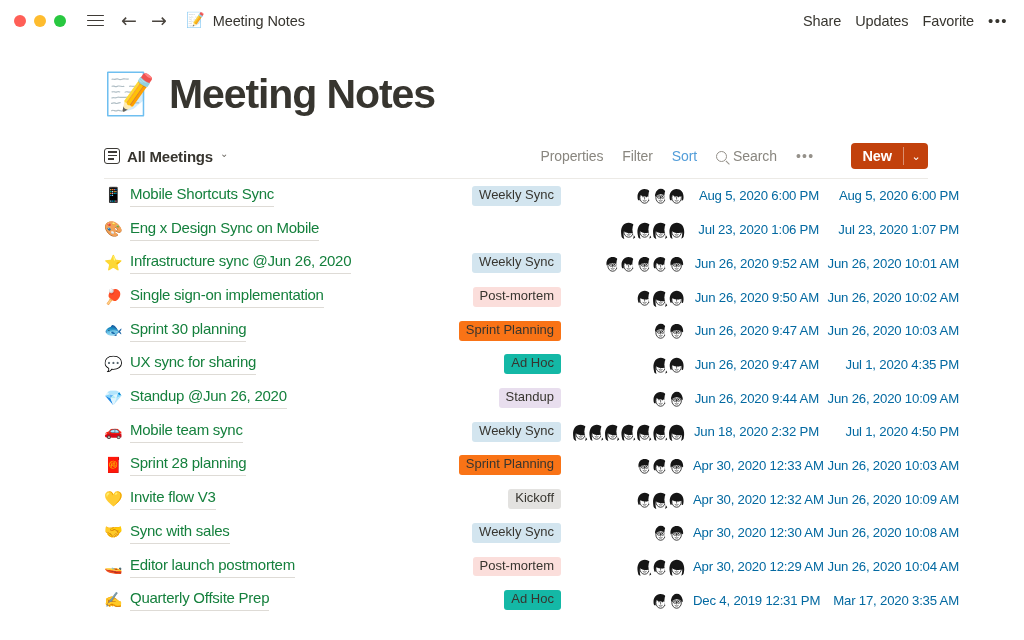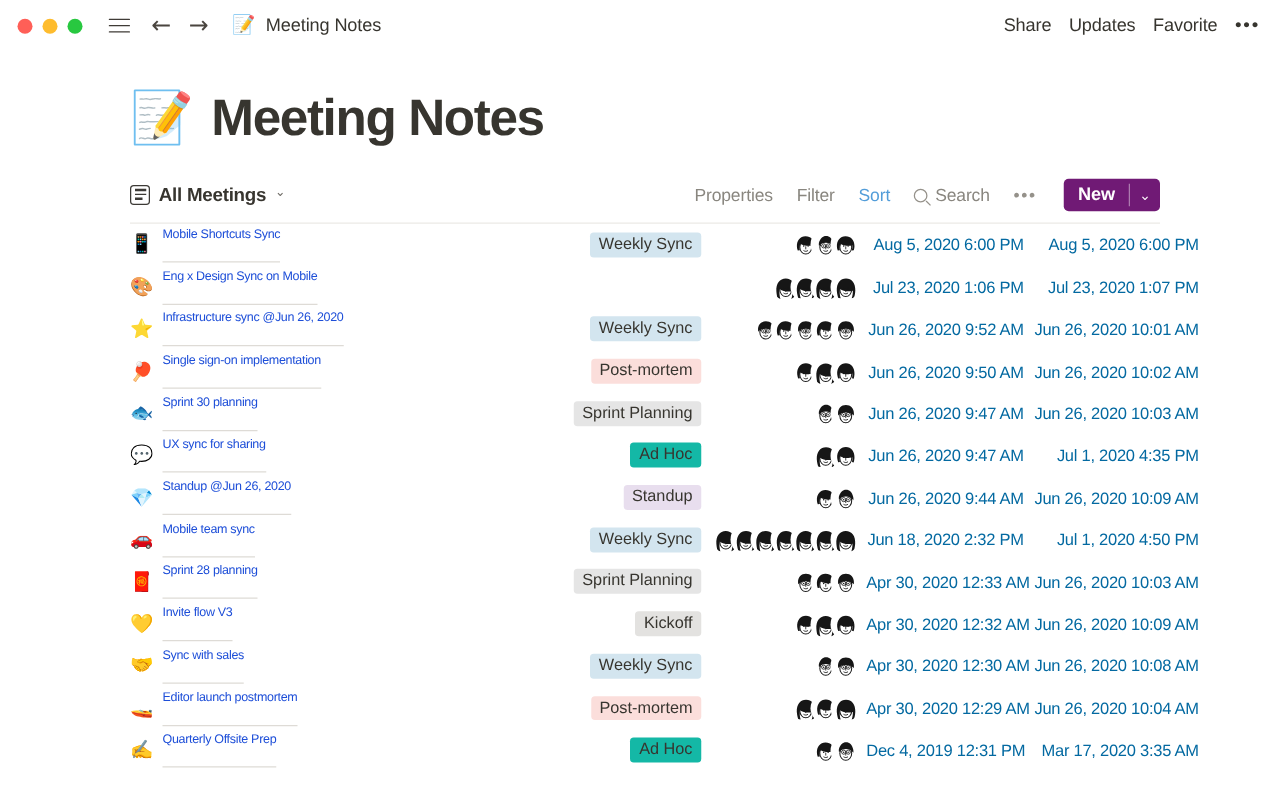--- a/index.html
+++ b/index.html
@@ -91,21 +91,21 @@
     width: 11px; height: 11px; border: 1.4px solid #95918a; border-radius: 50%;
     position: relative; display:block;
   }
   .mag::after {
     content: ""; position: absolute; right: -3.5px; bottom: -2.5px;
     width: 5px; height: 1.4px; background: #95918a; transform: rotate(45deg);
   }
   .va-dots { color: #95918a; font-size: 14px; letter-spacing: 1.3px; }
   .new-btn {
     display: flex; align-items: stretch; height: 26px;
-    background: #701a75; border-radius: 4px; overflow: hidden; margin-left: 3px;
+    background: #c2410c; border-radius: 4px; overflow: hidden; margin-left: 18px;
   }
   .new-btn .lbl {
     padding: 0 11px; display: flex; align-items: center;
     color: #fff; font-size: 14.5px; font-weight: bold; letter-spacing: -0.1px;
   }
   .new-btn .sep { width: 1px; background: rgba(255,255,255,0.42); margin: 4px 0; }
   .new-btn .caret {
     width: 24px; display: flex; align-items: center; justify-content: center;
     color: #fff; font-size: 11px;
   }
@@ -115,36 +115,36 @@
   .row {
     display: flex; align-items: center;
     height: 33.7px;
   }
   .cell-title {
     display: flex; align-items: center; gap: 9px;
     width: 322px; flex: 0 0 322px;
   }
   .row-emoji { font-size: 15px; line-height: 1; width: 17px; text-align: center; font-family: "DejaVu Sans", sans-serif; }
   .row-title {
-    font-size: 10px; color: #1d4ed8; letter-spacing: -0.25px;
-    border-bottom: 1px solid #dedbd6; padding-bottom: 16px;
+    font-size: 15px; color: #15803d; letter-spacing: -0.25px;
+    border-bottom: 1px solid #dedbd6; padding-bottom: 4px;
     white-space: nowrap;
   }
 
   .cell-tag {
     width: 135px; flex: 0 0 135px;
     display: flex; justify-content: flex-end; align-items: center;
   }
   .tag {
     font-size: 13px; padding: 2px 7px 3px; border-radius: 3px;
     white-space: nowrap; line-height: 1.15; color: #37352f;
   }
   .tag.blue { background: #d3e5ef; }
   .tag.red { background: #fbdedb; }
-  .tag.orange { background: #e5e5e5; }
+  .tag.orange { background: #f97316; }
   .tag.pink { background: #14b8a6; }
   .tag.purple { background: #e8deee; }
   .tag.gray { background: #e3e2e0; }
 
   .cell-people {
     width: 126px; flex: 0 0 126px;
     display: flex; justify-content: flex-end; align-items: center;
   }
   .avatars { display: flex; align-items: center; }
   .avatar {

